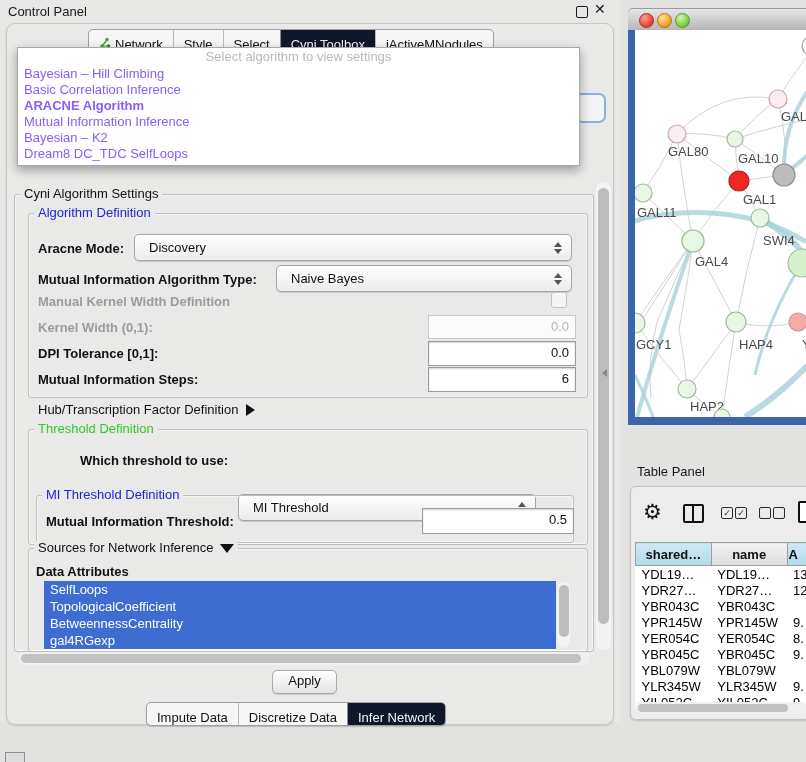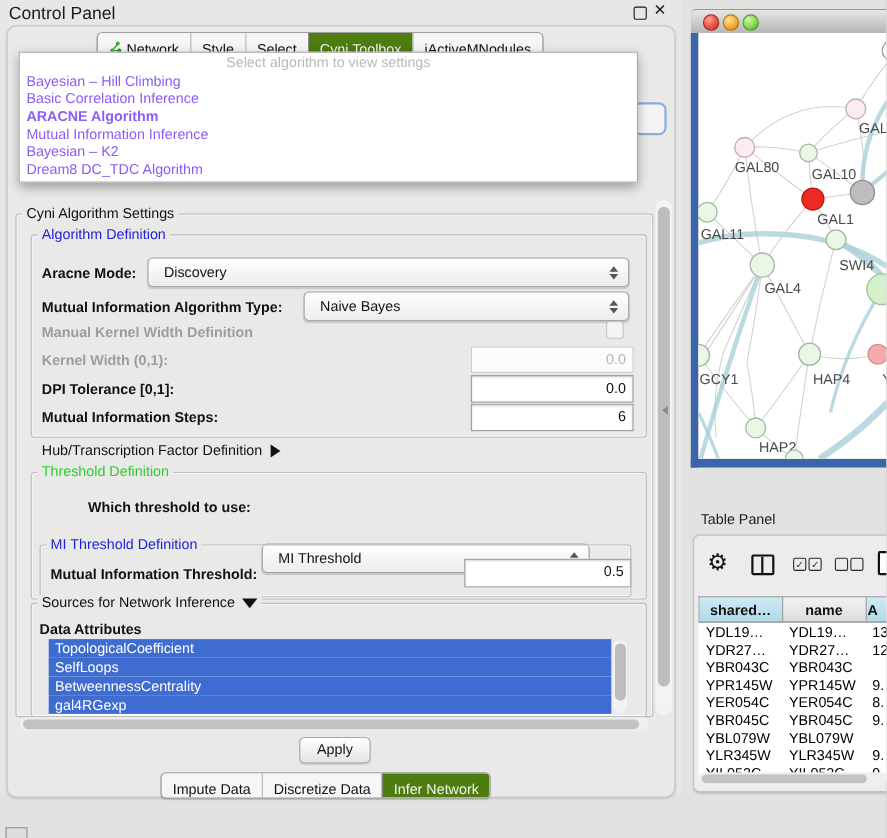--- a/index.html
+++ b/index.html
@@ -3,33 +3,33 @@
 <meta charset="utf-8">
 <style>
   html,body{margin:0;padding:0;background:#cfcfcf;}
   .screen{position:relative;width:806px;height:762px;background:#e2e2e0;overflow:hidden;
           font-family:"Liberation Sans","DejaVu Sans",sans-serif;font-size:13px;color:#111;}
   .abs{position:absolute;}
 
   
   .cp{left:0;top:8;width:620px;height:722px;background:#e7e7e5;}
   .cp-titlebar{left:0;top:0;width:620px;height:22px;}
-  .cp-title{left:8px;top:4px;font-size:16px;color:#1a1a1a;}
+  .cp-title{left:8px;top:4px;font-size:13px;color:#1a1a1a;}
   .float-btn{left:576px;top:6px;width:10px;height:10px;border:1.5px solid #1a1a1a;border-radius:2px;}
   .close-btn{left:594px;top:1px;font-size:14px;font-weight:bold;color:#1a1a1a;}
 
   .outer-panel{left:6px;top:23px;width:606px;height:700px;background:#e9e9e7;border:1px solid #c7c7c5;
                border-radius:9px;box-shadow:0 1px 2px rgba(0,0,0,.12);}
 
   .seg-tabs{display:flex;height:22px;border:1px solid #9f9f9f;border-radius:5px;overflow:hidden;
             background:#f6f6f6;box-shadow:0 1px 1px rgba(0,0,0,.15);}
   .seg-tabs .tab{display:flex;align-items:flex-end;justify-content:center;gap:4px;padding:0 10px;
             border-left:1px solid #b9b9b9;color:#111;white-space:nowrap;cursor:default;}
   .seg-tabs .tab:first-child{border-left:none;}
-  .seg-tabs .tab.sel{background:#4d7c0f;color:#f4f4f4;border-left-color:#8e8e8e;}
+  .seg-tabs .tab.sel{background:#0f172a;color:#f4f4f4;border-left-color:#8e8e8e;}
   .top-tabs{left:88px;top:29px;}
   .bottom-tabs{left:146px;top:702px;}
 
   
   .popup{left:17px;top:47px;width:561px;height:117px;background:#fff;border:1px solid #a9a9a9;
          box-shadow:0 4px 10px rgba(0,0,0,.35);z-index:50;}
   .popup-prompt{height:18px;line-height:18px;text-align:center;color:#b9b9b9;}
   .popup-item{height:16px;line-height:16px;padding-left:6px;color:#8b5cf6;}
   .popup-item.bold{font-weight:bold;}
   .combo-fragment{left:575px;top:93px;width:27px;height:26px;border:2px solid #87aee2;border-radius:7px;
@@ -142,21 +142,21 @@
     <div class="abs combo-fragment"></div>
 
     <div class="abs popup">
       <div class="popup-prompt">Select algorithm to view settings</div>
       <div id="popup-list">
           <div class="popup-item">Bayesian – Hill Climbing</div>
           <div class="popup-item">Basic Correlation Inference</div>
           <div class="popup-item bold">ARACNE Algorithm</div>
           <div class="popup-item">Mutual Information Inference</div>
           <div class="popup-item">Bayesian – K2</div>
-          <div class="popup-item">Dream8 DC_TDC Algorithm</div>
+          <div class="popup-item">Dream8 DC_TDC SelfLoops</div>
         </div>
     </div>
 
     <div class="abs group" style="left:14px;top:194px;width:578px;height:456px;"></div>
     <span class="group-title" style="left:20px;top:187px;">Cyni Algorithm Settings</span>
 
     <div class="abs group" style="left:28px;top:213px;width:558px;height:183px;"></div>
     <span class="group-title blue" style="left:34px;top:206px;">Algorithm Definition</span>
 
     <span class="abs lbl b" style="left:38px;top:241px;">Aracne Mode:</span>
@@ -211,22 +211,22 @@
     <span class="abs lbl b" style="left:46px;top:514px;">Mutual Information Threshold:</span>
     <div class="abs field" style="left:422px;top:508px;width:144px;height:24px;">0.5</div>
 
     <div class="abs group" style="left:28px;top:548px;width:558px;height:102px;"></div>
     <span class="group-title" style="left:34px;top:541px;">
       <span>Sources for Network Inference</span><span class="tri-down"></span>
     </span>
 
     <span class="abs lbl b" style="left:36px;top:564px;">Data Attributes</span>
     <div class="abs src-list" id="src-list" style="left:44px;top:581px;width:512px;height:69px;">
+        <div class="src-item">SelfLoops</div>
         <div class="src-item">TopologicalCoefficient</div>
-        <div class="src-item">SelfLoops</div>
         <div class="src-item">BetweennessCentrality</div>
         <div class="src-item">gal4RGexp</div>
       </div>
     <div class="abs vscroll" style="left:557px;top:582px;width:13px;height:66px;">
       <div class="thumb" style="top:3px;height:52px;"></div>
     </div>
 
     <div class="abs hscroll" style="left:18px;top:652px;width:572px;height:13px;">
       <div class="thumb" style="left:3px;width:560px;"></div>
     </div>

